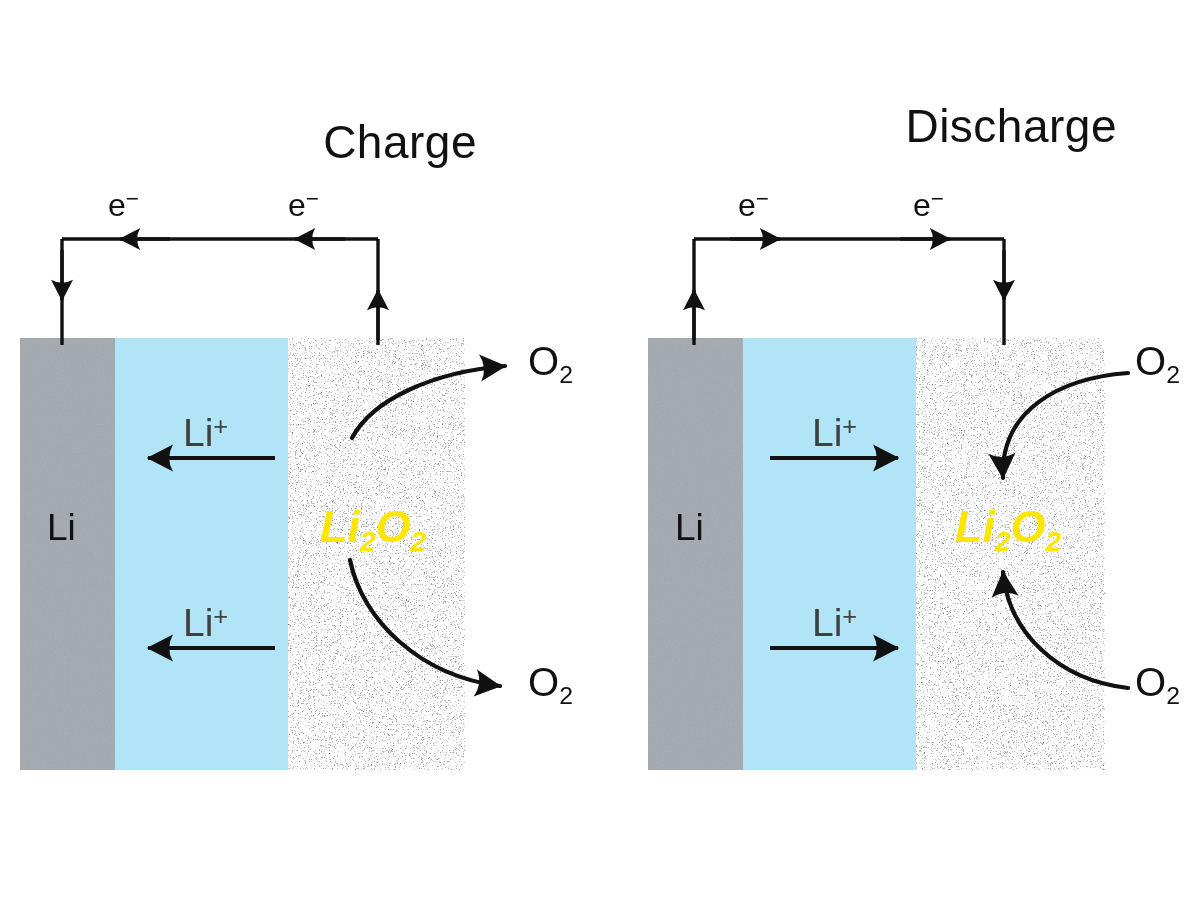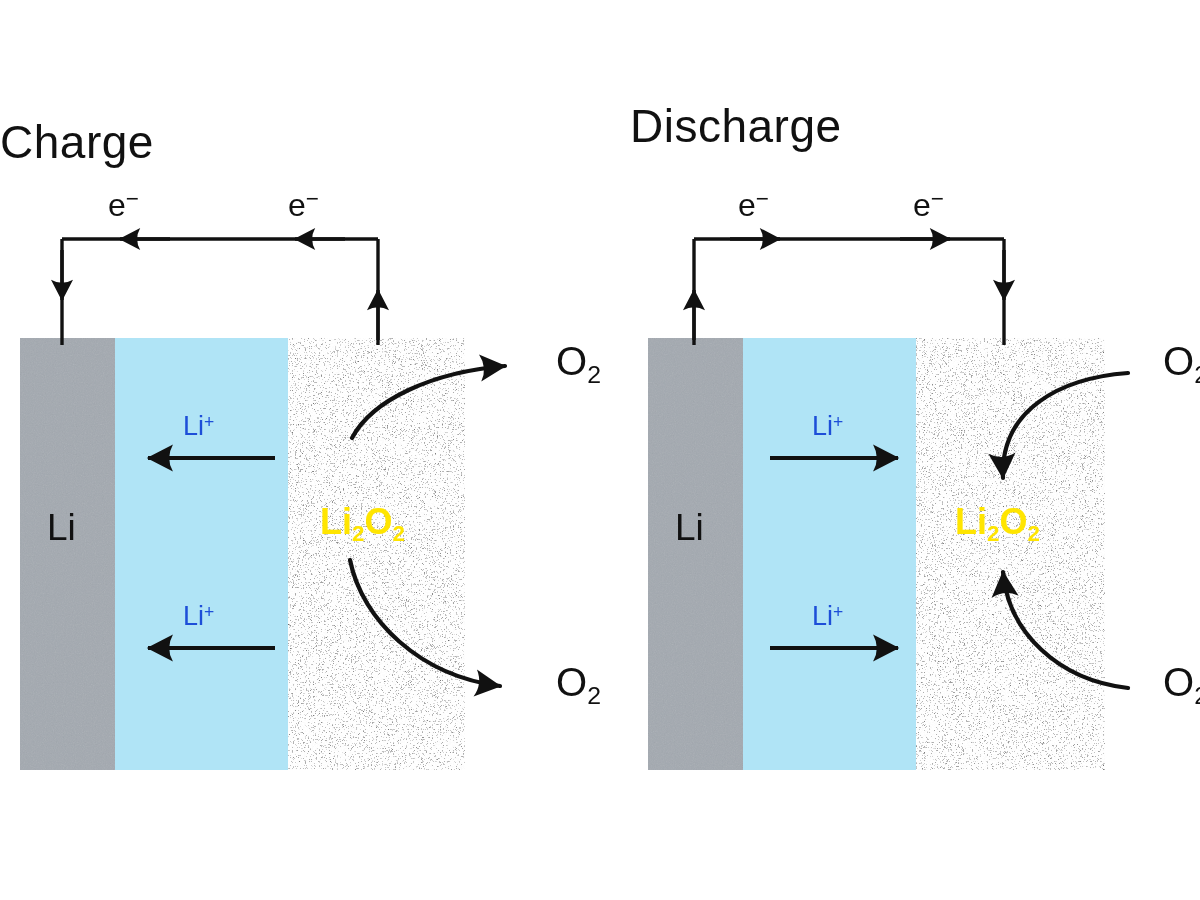--- a/index.html
+++ b/index.html
@@ -23,50 +23,52 @@
   .panel { position: absolute; }
 
   
   .panel-title {
     position: absolute;
     font-size: 46px;
     font-weight: 400;
     color: #111111;
     letter-spacing: 0.5px;
     white-space: nowrap;
-    text-align: left;
+    text-align: right;
+    padding-left: 12px;
   }
 
   
   .layer-label {
     position: absolute;
     font-size: 37px;
     color: #111111;
     white-space: nowrap;
     line-height: 1;
   }
   .label-li2o2 {
     position: absolute;
-    font-size: 36px;
+    font-size: 45px;
     font-weight: 700;
     color: #ffe500;
     white-space: nowrap;
     line-height: 1;
     letter-spacing: 0px;
+    font-style: italic;
   }
   .label-li2o2 sub {
     font-size: 0.62em;
     vertical-align: -0.32em;
     font-weight: 700;
   }
 
   .ion-label {
     position: absolute;
-    font-size: 27px;
-    color: #1d4ed8;
+    font-size: 39px;
+    color: #404040;
     white-space: nowrap;
     line-height: 1;
   }
   .ion-label sup {
     font-size: 0.65em;
     vertical-align: 0.42em;
   }
 
   .e-label {
     position: absolute;
@@ -79,21 +81,20 @@
     font-size: 0.7em;
     vertical-align: 0.45em;
   }
 
   .o2-label {
     position: absolute;
     font-size: 40px;
     color: #111111;
     white-space: nowrap;
     line-height: 1;
-    margin-left: 28px;
   }
   .o2-label sub {
     font-size: 0.62em;
     vertical-align: -0.34em;
   }
 
   svg.overlay {
     position: absolute;
     left: 0; top: 0;
     width: 1200px;

